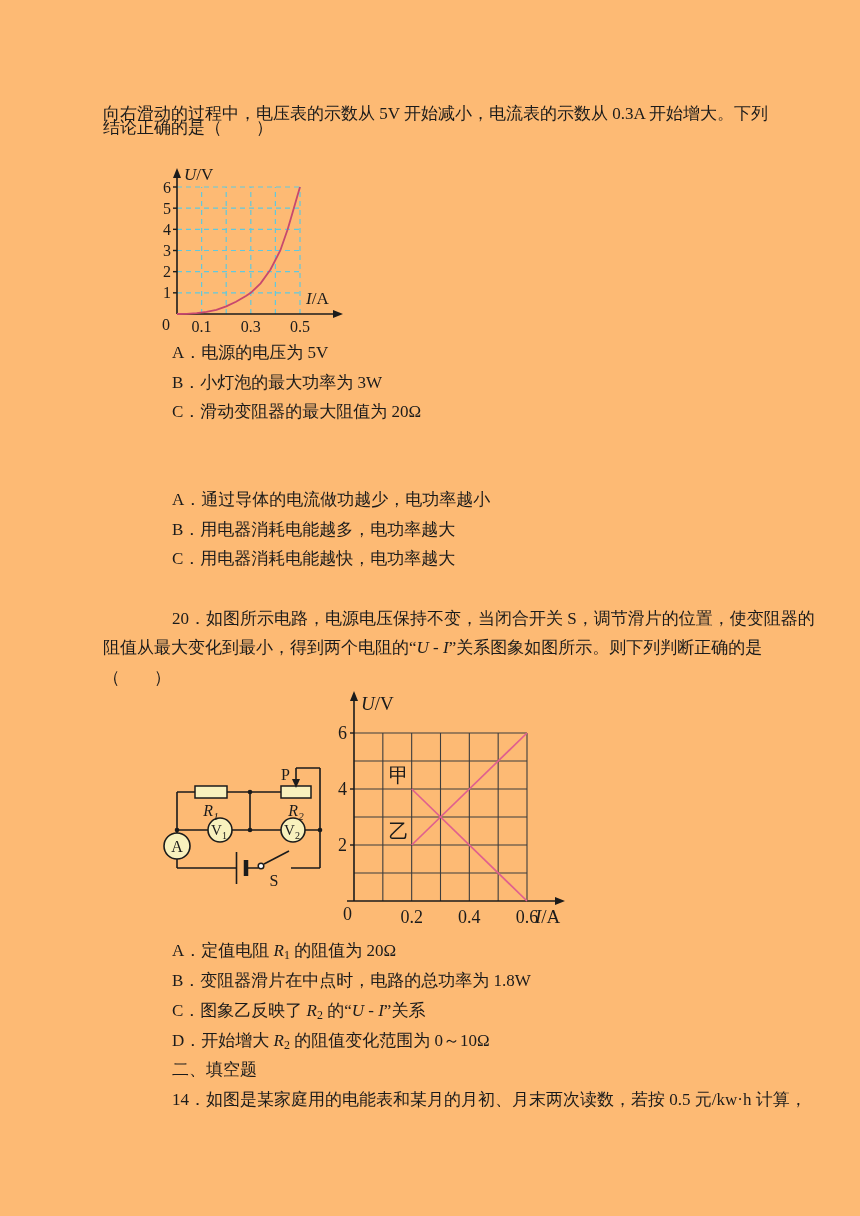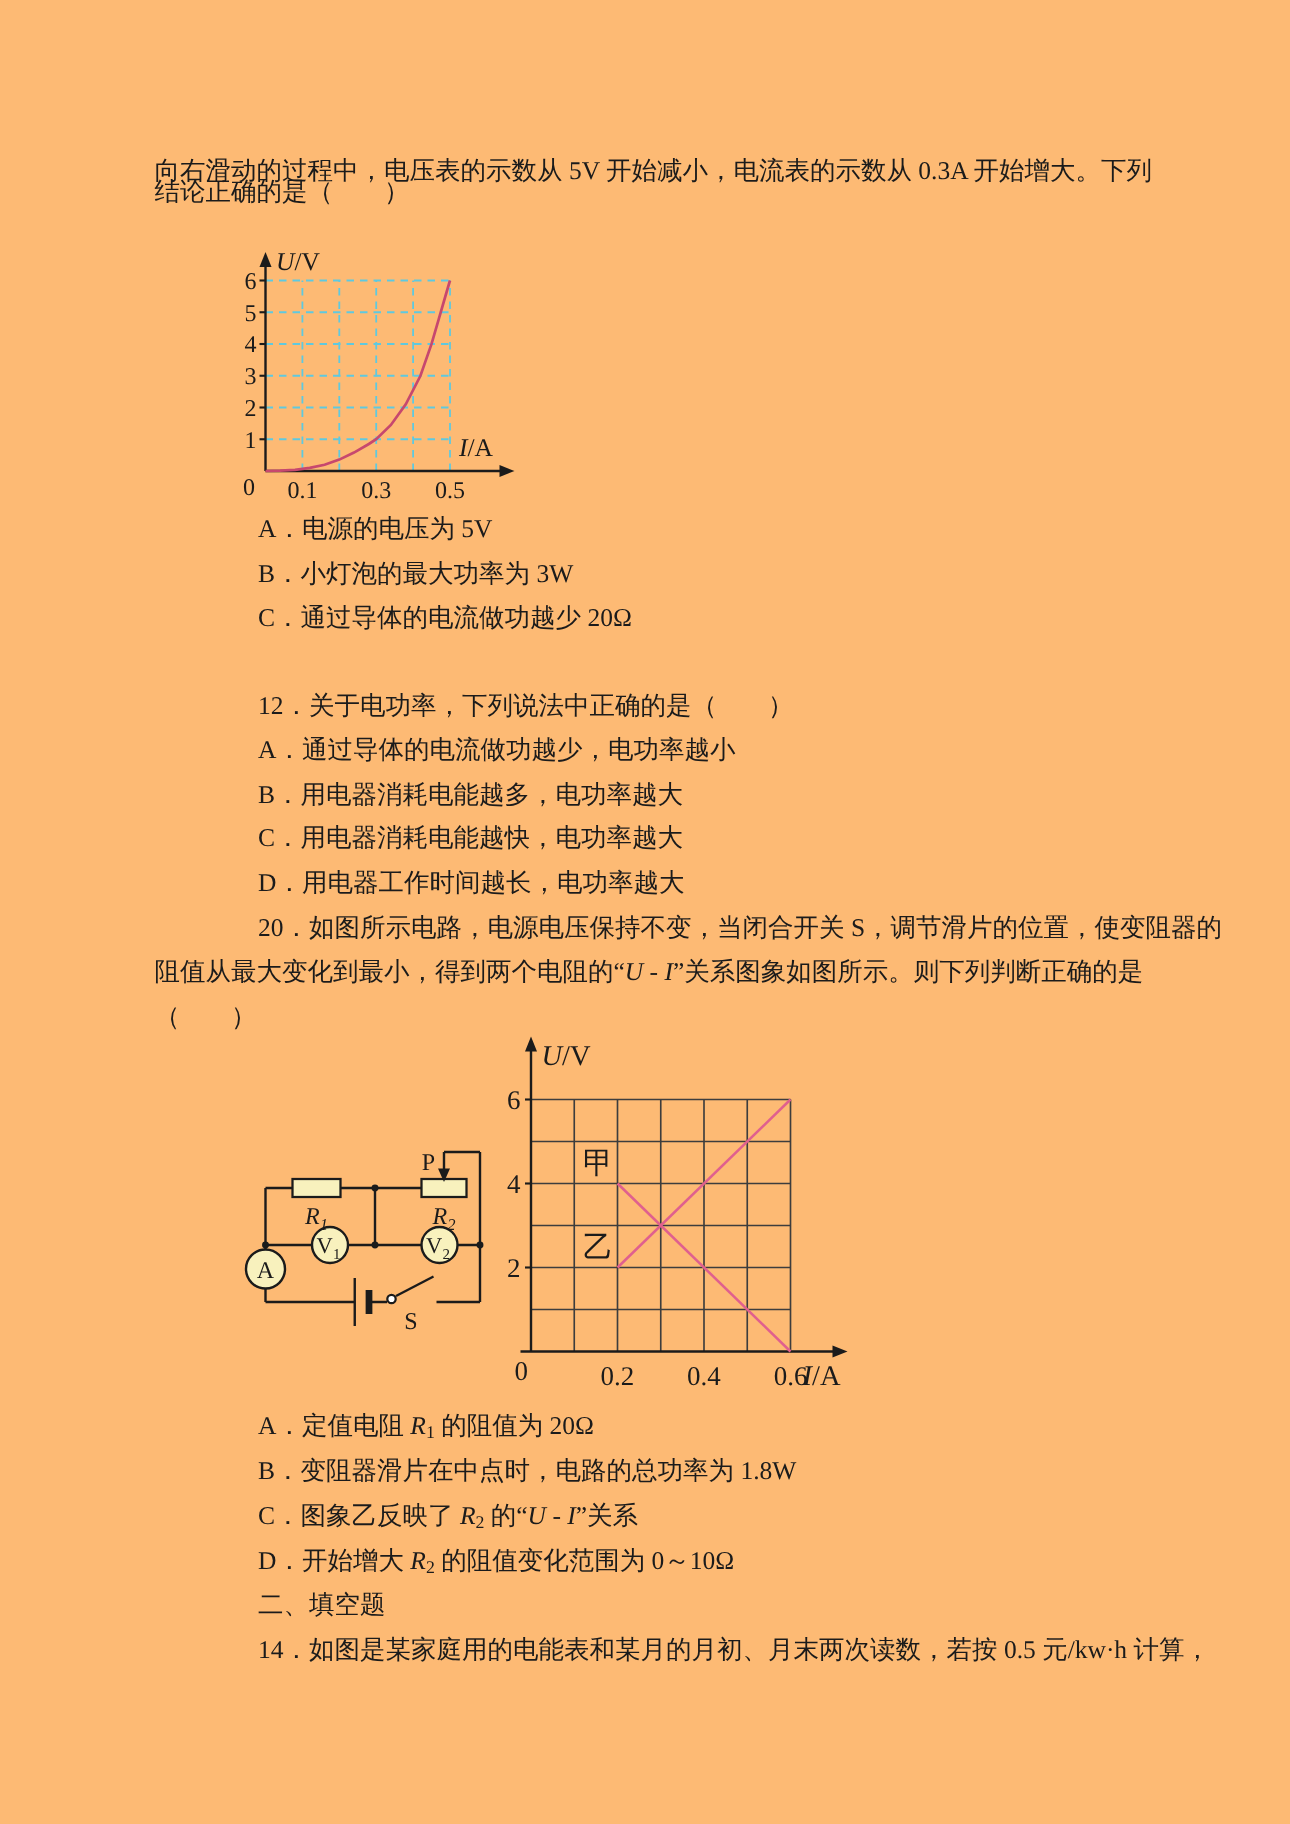--- a/index.html
+++ b/index.html
@@ -54,27 +54,25 @@
         <text x="31" y="30.6" text-anchor="end" font-size="16">6</text>
         <text x="61.6" y="170" text-anchor="middle" font-size="16">0.1</text>
         <text x="110.8" y="170" text-anchor="middle" font-size="16">0.3</text>
         <text x="160" y="170" text-anchor="middle" font-size="16">0.5</text>
         <text x="30" y="168" text-anchor="end" font-size="16">0</text>
         <path d="M37.0,152.0 L46.8,151.8 L56.7,151.2 L66.5,149.9 L76.4,147.8 L86.2,144.4 L96.0,139.7 L105.9,134.0 L110.8,130.8 L120.6,121.3 L130.5,107.5 L140.3,88.5 L147.7,67.3 L152.6,50.4 L157.5,33.5 L160.0,25.0" fill="none" stroke="#c7486e" stroke-width="1.8"></path>
       </svg></div>
 
   <div class="line ind" style="top:341px"><span>A．电源的电压为 5V</span></div>
   <div class="line ind" style="top:371px"><span>B．小灯泡的最大功率为 3W</span></div>
-  <div class="line ind" style="top:400px"><span>C．通过导体的电流做功越少 20Ω</span></div>
+  <div class="line ind" style="top:400px"><span>C．滑动变阻器的最大阻值为 20Ω</span></div>
 
-  <div class="line ind" style="top:459px"><span>12．关于电功率，下列说法中正确的是（　　）</span></div>
   <div class="line ind" style="top:488px"><span>A．通过导体的电流做功越少，电功率越小</span></div>
   <div class="line ind" style="top:547px"><span>C．用电器消耗电能越快，电功率越大</span></div>
   <div class="line ind" style="top:518px"><span>B．用电器消耗电能越多，电功率越大</span></div>
-  <div class="line ind" style="top:577px"><span>D．用电器工作时间越长，电功率越大</span></div>
 
   <div class="line ind" style="top:607px"><span>20．如图所示电路，电源电压保持不变，当闭合开关 S，调节滑片的位置，使变阻器的</span></div>
   <div class="line cont" style="top:636px"><span>阻值从最大变化到最小，得到两个电阻的“</span><span class="it">U</span><span> - </span><span class="it">I</span><span>”关系图象如图所示。则下列判断正确的是</span></div>
   <div class="line cont" style="top:666px"><span>（　　）</span></div>
 
   <svg class="fig" style="left:150px;top:740px" width="205" height="175" viewBox="0 0 205 175">
 
     <path fill="none" stroke="#1b1b1b" stroke-width="1.6" d="M27,52 H45 M77,52 H131 M27,52 V93 M27,119 V128 M100,52 V90 M146,28 V40 M146,28 H170 M170,28 V128 M27,90 H58 M82,90 H131 M155,90 H170 M27,128 H86 M96,128 H108 M141,128 H170"></path>
 
     <path d="M86.5,112 V144" stroke="#1b1b1b" stroke-width="1.6"></path>

